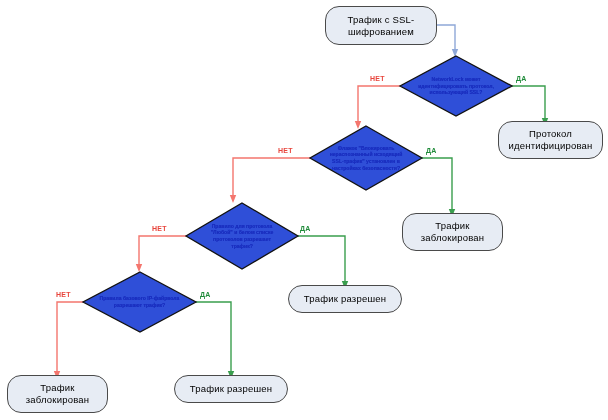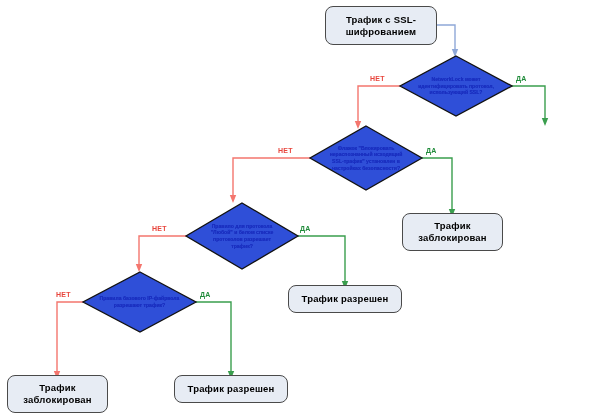--- a/index.html
+++ b/index.html
@@ -23,27 +23,27 @@
     top: 0;
     width: 608px;
     height: 420px;
   }
   
   .term {
     position: absolute;
     box-sizing: border-box;
     background: #e7ecf4;
     border: 1.2px solid #4a4a4a;
-    border-radius: 8px;
+    border-radius: 14px;
     display: flex;
     align-items: center;
     justify-content: center;
     text-align: center;
     color: #000000;
-    font-weight: bold;
+    font-weight: normal;
     font-size: 9.5px;
     line-height: 12px;
     letter-spacing: 0.2px;
     padding: 2px 6px;
   }
   
   .decision {
     position: absolute;
     display: flex;
     align-items: center;
@@ -128,20 +128,23 @@
   </div>
 
   <div class="decision" style="left:83px; top:272px; width:113px; height:60px;">
     <div class="dtext">Правила базового IP-файрвола разрешают трафик?</div>
   </div>
 
   <div class="term" style="left:325px; top:6px; width:112px; height:39px;">
     <span>Трафик с SSL-шифрованием</span>
   </div>
 
+  <div class="term" style="left:498px; top:121px; width:105px; height:38px;">
+    <span>Протокол идентифицирован</span>
+  </div>
 
   <div class="term" style="left:402px; top:213px; width:101px; height:38px;">
     <span>Трафик заблокирован</span>
   </div>
 
   <div class="term" style="left:288px; top:285px; width:114px; height:28px;">
     <span>Трафик разрешен</span>
   </div>
 
   <div class="term" style="left:7px; top:375px; width:101px; height:38px;">

